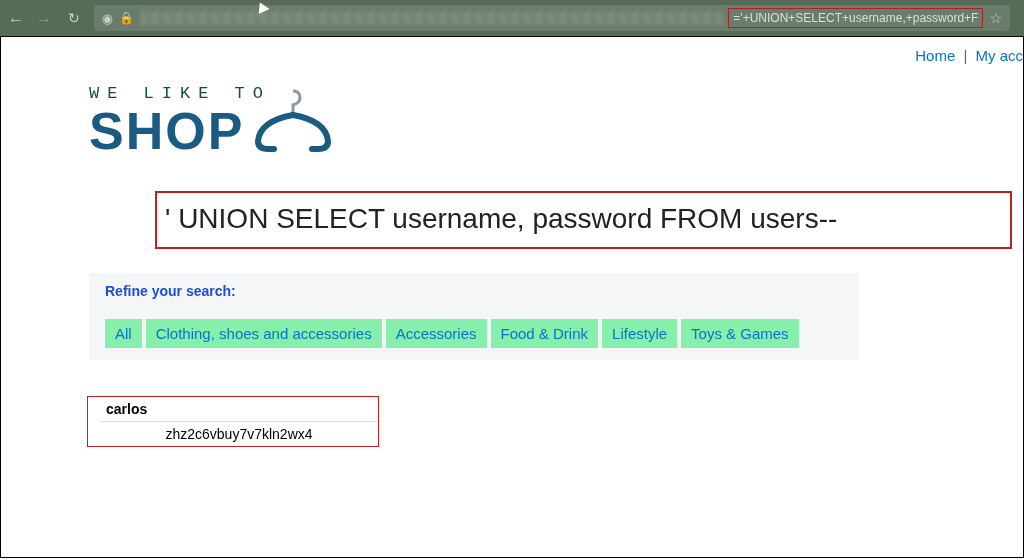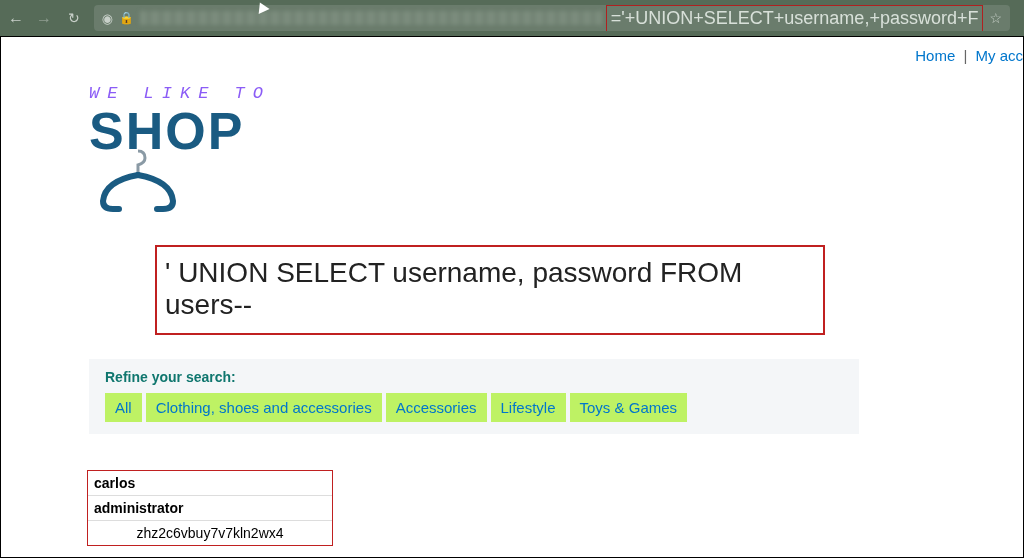--- a/index.html
+++ b/index.html
@@ -32,21 +32,21 @@
     .url-blur {
       flex: 1;
       height: 14px;
       background: repeating-linear-gradient(90deg, #8a9a8b 0px, #8a9a8b 6px, #7a8a7b 6px, #7a8a7b 12px);
       filter: blur(2px);
       opacity: 0.6;
       margin-right: 4px;
     }
     .url-visible {
       color: #d8e0d9;
-      font-size: 18px;
+      font-size: 12px;
       white-space: nowrap;
       border: 1.5px solid #b02020;
       padding: 2px 4px;
       margin-right: 2px;
     }
     .star-icon { color: #c8d0c9; font-size: 14px; margin-left: 4px; }
     .cursor {
       position: absolute;
       top: 2px;
       left: 256px;
@@ -68,66 +68,65 @@
       padding: 10px 0 0 0;
       font-size: 15px;
       color: #0076cc;
     }
     .top-nav a { color: #0076cc; text-decoration: none; }
     .top-nav-sep { color: #666; margin: 0 4px; }
     .logo-area { margin: 20px 0 0 88px; }
     .logo-tagline {
       font-family: "Courier New", monospace;
       letter-spacing: 8px;
-      color: #8b5cf6;
+      color: #14532d;
       font-size: 17px;
       margin-bottom: -2px;
-      font-style: italic;
     }
     .logo-shop {
       display: flex;
       align-items: flex-start;
-      flex-direction: column;
     }
     .logo-shop-text {
       font-family: Arial, sans-serif;
       font-weight: bold;
       color: #1a5b82;
       font-size: 52px;
       letter-spacing: 2px;
     }
     .hanger-svg { margin-left: 4px; margin-top: -18px; }
     .sql-banner {
       margin: 30px 0 0 154px;
-      width: 670px;
+      width: 857px;
       border: 2px solid #c02020;
       padding: 10px 20px 12px 8px;
       font-size: 28px;
       font-family: Arial, sans-serif;
       color: #222;
     }
     .refine-box {
       margin: 24px 0 0 88px;
       width: 770px;
       background: #f4f6f8;
       padding: 10px 16px 12px 16px;
     }
-    .refine-label { color: #0f766e; font-size: 14px; font-weight: bold; margin-bottom: 8px; }
+    .refine-label { color: #1d4ed8; font-size: 14px; font-weight: bold; margin-bottom: 20px; }
     .refine-filters { display: flex; gap: 4px; flex-wrap: wrap; }
     .filter-item {
-      background: #bef264;
+      background: #86efac;
       color: #0076cc;
       padding: 6px 10px;
       font-size: 15px;
       cursor: pointer;
     }
     .results-box {
       margin: 36px 17px 0 86px;
-      width: 246px;
+      width: 292px;
       border: 1.5px solid #c02020;
+      padding-left: 12px;
     }
     .result-row {
       padding: 4px 6px;
       font-size: 14px;
       border-bottom: 1px solid #ddd;
     }
     .result-row.bold { font-weight: bold; }
     .result-row:last-child { border-bottom: none; text-align: center; }
   </style>
 </head>
@@ -169,23 +168,23 @@
   </div>
 
   <div class="sql-banner">' UNION SELECT username, password FROM users--</div>
 
   <div class="refine-box">
     <div class="refine-label">Refine your search:</div>
     <div class="refine-filters">
       <span class="filter-item">All</span>
       <span class="filter-item">Clothing, shoes and accessories</span>
       <span class="filter-item">Accessories</span>
+      <span class="filter-item">Food &amp; Drink</span>
       <span class="filter-item">Lifestyle</span>
       <span class="filter-item">Toys &amp; Games</span>
     </div>
   </div>
 
   <div class="results-box">
     <div class="result-row bold">carlos</div>
-    <div class="result-row bold">administrator</div>
     <div class="result-row">zhz2c6vbuy7v7kln2wx4</div>
   </div>
 </div>
 
 </body></html>

